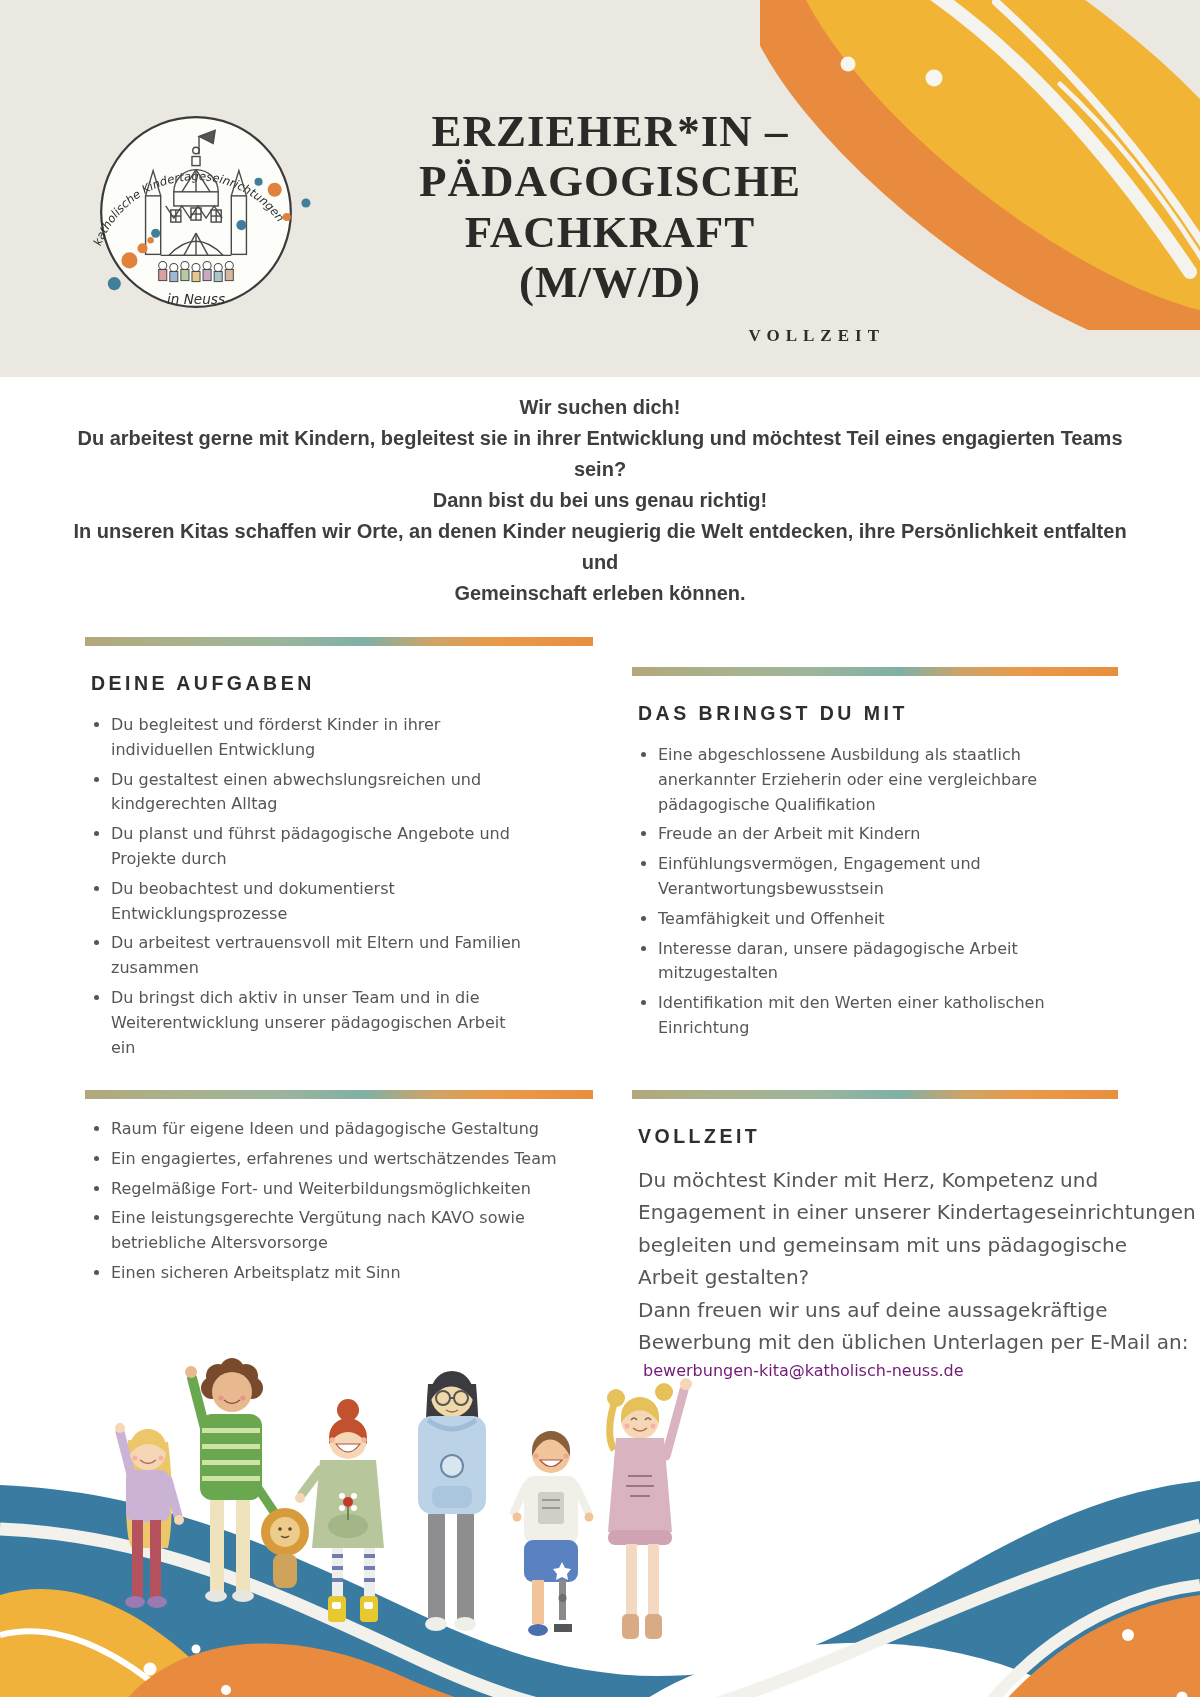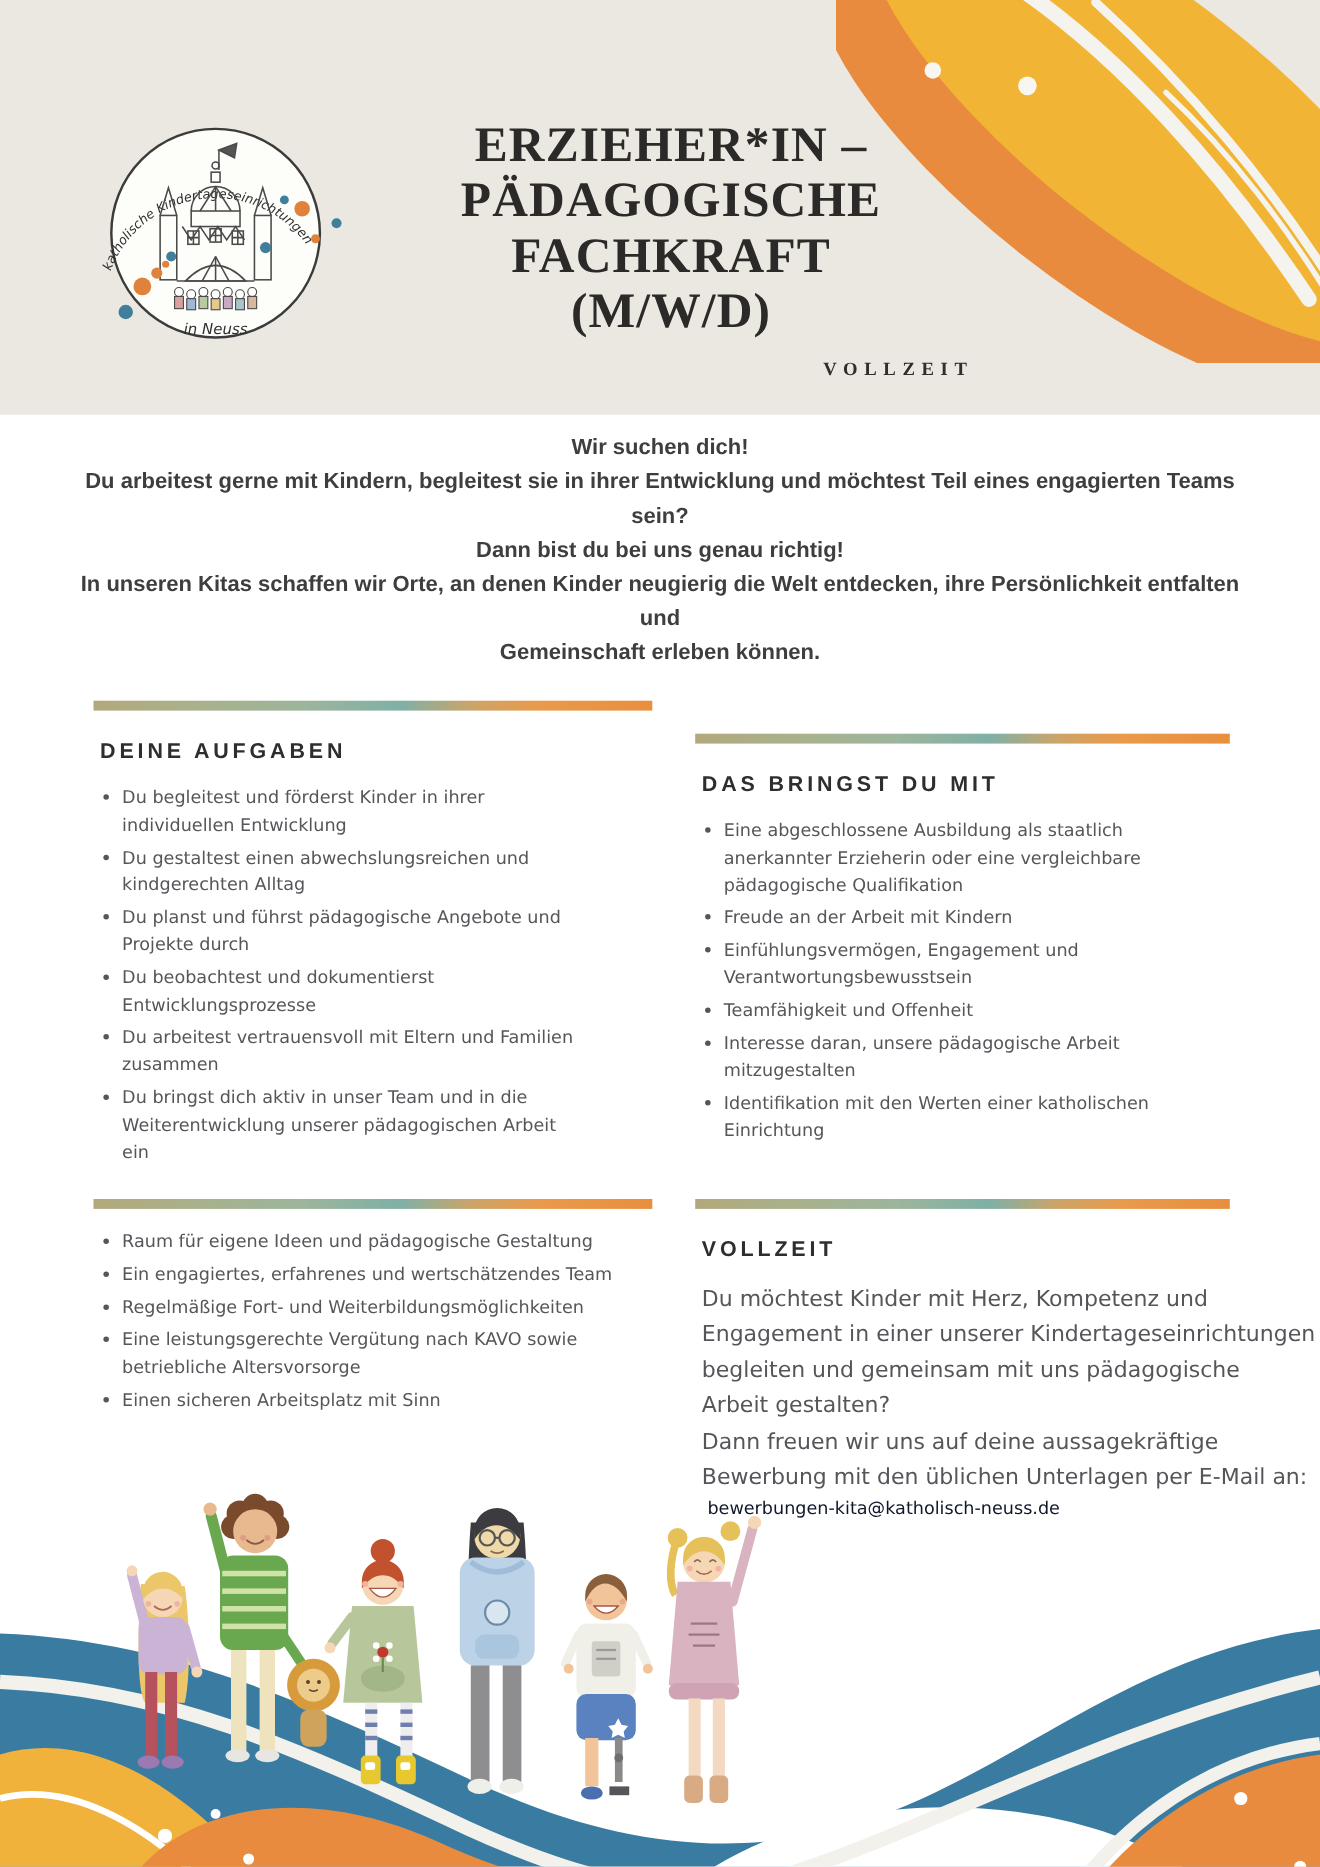--- a/index.html
+++ b/index.html
@@ -35,21 +35,21 @@
   #sec-aufgaben .divider,#sec-bieten .divider{width:508px;}
   #sec-mitbringen .divider,#sec-bewerbung .divider{width:486px;}
   .section h2{
     margin:26px 0 0 6px;font-family:"Liberation Sans",sans-serif;
     font-size:19.5px;letter-spacing:3.5px;color:#2F2E2C;font-weight:bold;
   }
   ul.bullets{margin:18px 0 0 6px;padding-left:20px;font-size:16px;color:#55555A;line-height:1.55;}
   ul.bullets li{white-space:pre-line;margin-bottom:5px;}
   ul.paras{list-style:none;margin:16px 0 0 6px;padding:0;font-size:20px;color:#55555A;line-height:1.62;}
   ul.paras li{white-space:pre-line;}
-  .email-line{margin:0 0 0 6px;font-size:16px;color:#0f172a;line-height:1.62;white-space:pre;}
+  .email-line{margin:0 0 0 6px;font-size:16px;color:#701a75;line-height:1.62;white-space:pre;}
   .waves{position:absolute;left:0;top:1367px;width:1200px;height:330px;z-index:1;}
   .children{position:absolute;left:80px;top:1280px;width:680px;height:380px;z-index:2;}
 </style>
 </head>
 <body>
 
 <div class="header-band"></div>
 
 <svg class="leaf-decor" viewBox="0 0 440 330" aria-hidden="true">
   <path d="M43,0 L90,0 L60,27 Z" fill="#3E7E9B"></path>

